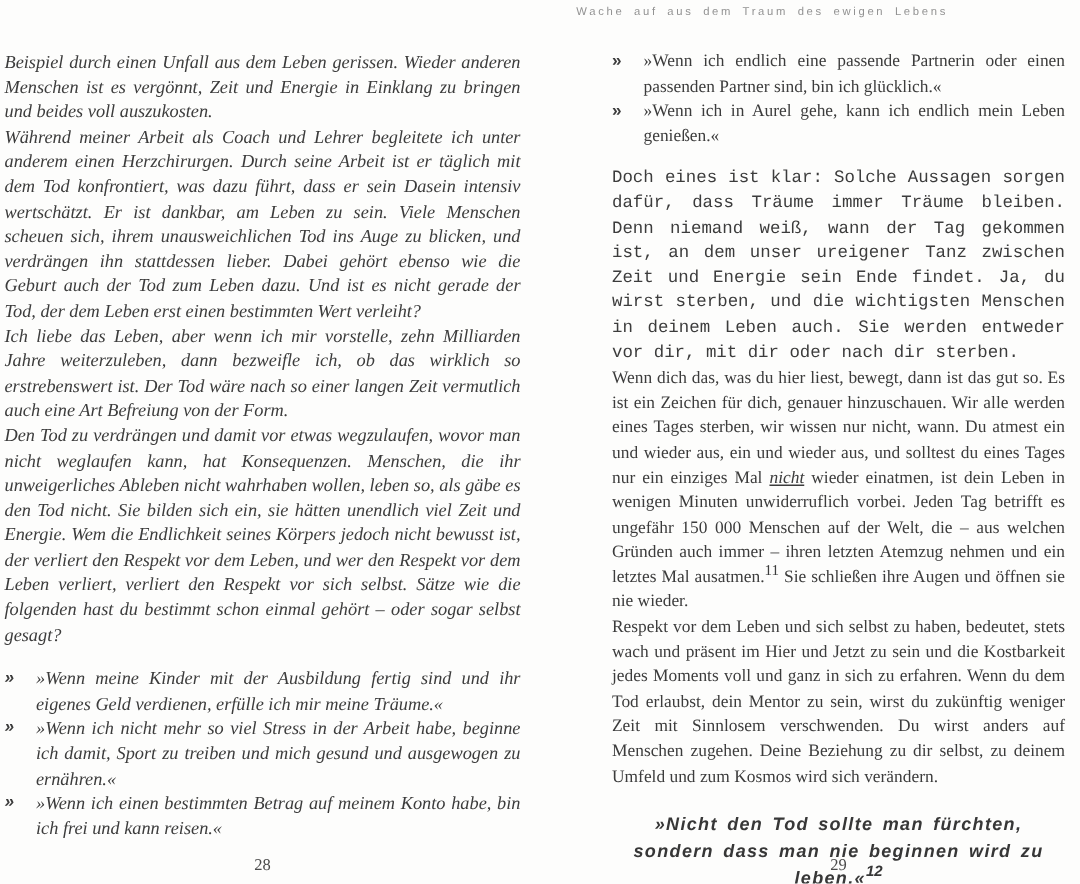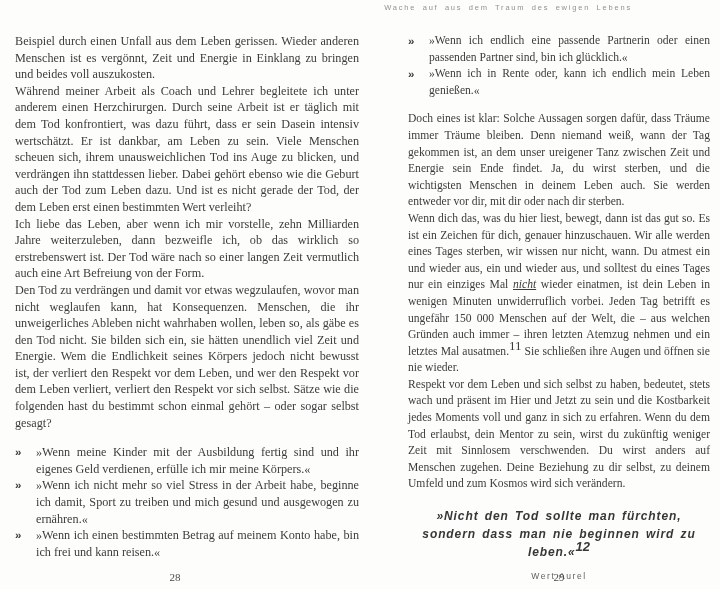--- a/index.html
+++ b/index.html
@@ -19,38 +19,38 @@
     position:relative;
   }
   .spread{position:absolute;left:0;top:0;width:636px;height:589px;background:var(--paper);}
   .running-header{
     position:absolute;top:3px;right:4px;
     font-family:"Liberation Sans","DejaVu Sans",sans-serif;
     font-size:7.5px;letter-spacing:1.8px;word-spacing:2.5px;
     color:var(--header-gray);
   }
   .page{position:absolute;top:33px;}
-  .page-left{left:15px;width:344px;}
+  .page-left{left:3px;width:344px;font-style:italic;}
   .page-right{left:408px;width:302px;}
   .page-left .body{font-size:12.2px;line-height:16.6px;text-align:justify;hyphens:auto;}
   .page-right .body{font-size:11.6px;line-height:16.6px;text-align:justify;hyphens:auto;}
   p{margin:0;}
   .list{margin-top:13px;}
   .page-right .list{margin-top:0;}
   .list-item{display:flex;align-items:flex-start;}
   .list-marker{
     flex:0 0 21px;
     font-weight:bold;
     font-family:"Liberation Sans","DejaVu Sans",sans-serif;
     font-size:11.5px;line-height:16.6px;
   }
   .list-text{flex:1 1 auto;text-align:justify;hyphens:auto;}
-  .para-gap{margin-top:12px;}
+  .para-gap{margin-top:12px;font-family:Liberation Mono, monospace;}
   .fn{
-    font-size:13px;line-height:0;vertical-align:super;letter-spacing:0;
+    font-size:10px;line-height:0;vertical-align:super;letter-spacing:0;
   }
   .it{font-style:italic;text-decoration:underline;}
   .quote-block{margin-top:14px;text-align:center;}
   .quote-text{
     font-family:"Liberation Sans","DejaVu Sans",sans-serif;
     font-weight:700;font-style:italic;
     font-size:12px;line-height:18px;
     letter-spacing:0.9px;word-spacing:2px;
     color:var(--quote-ink);
     padding:0 8px;
@@ -77,21 +77,21 @@
 
   <div class="page page-left">
     <div class="body">
       <p>Beispiel durch einen Unfall aus dem Leben gerissen. Wieder anderen Menschen ist es vergönnt, Zeit und Energie in Einklang zu bringen und beides voll auszukosten.</p>
       <p>Während meiner Arbeit als Coach und Lehrer begleitete ich unter anderem einen Herzchirurgen. Durch seine Arbeit ist er täglich mit dem Tod konfrontiert, was dazu führt, dass er sein Dasein intensiv wertschätzt. Er ist dankbar, am Leben zu sein. Viele Menschen scheuen sich, ihrem unausweichlichen Tod ins Auge zu blicken, und verdrängen ihn stattdessen lieber. Dabei gehört ebenso wie die Geburt auch der Tod zum Leben dazu. Und ist es nicht gerade der Tod, der dem Leben erst einen bestimmten Wert verleiht?</p>
       <p>Ich liebe das Leben, aber wenn ich mir vorstelle, zehn Milliarden Jahre weiterzuleben, dann bezweifle ich, ob das wirklich so erstrebenswert ist. Der Tod wäre nach so einer langen Zeit vermutlich auch eine Art Befreiung von der Form.</p>
       <p>Den Tod zu verdrängen und damit vor etwas wegzulaufen, wovor man nicht weglaufen kann, hat Konsequenzen. Menschen, die ihr unweigerliches Ableben nicht wahrhaben wollen, leben so, als gäbe es den Tod nicht. Sie bilden sich ein, sie hätten unendlich viel Zeit und Energie. Wem die Endlichkeit seines Körpers jedoch nicht bewusst ist, der verliert den Respekt vor dem Leben, und wer den Respekt vor dem Leben verliert, verliert den Respekt vor sich selbst. Sätze wie die folgenden hast du bestimmt schon einmal gehört – oder sogar selbst gesagt?</p>
       <div class="list">
         <div class="list-item">
             <span class="list-marker">»</span>
-            <span class="list-text">»Wenn meine Kinder mit der Ausbildung fertig sind und ihr eigenes Geld verdienen, erfülle ich mir meine Körpers.«</span>
+            <span class="list-text">»Wenn meine Kinder mit der Ausbildung fertig sind und ihr eigenes Geld verdienen, erfülle ich mir meine Träume.«</span>
           </div>
         <div class="list-item">
             <span class="list-marker">»</span>
             <span class="list-text">»Wenn ich nicht mehr so viel Stress in der Arbeit habe, beginne ich damit, Sport zu treiben und mich gesund und ausgewogen zu ernähren.«</span>
           </div>
         <div class="list-item">
             <span class="list-marker">»</span>
             <span class="list-text">»Wenn ich einen bestimmten Betrag auf meinem Konto habe, bin ich frei und kann reisen.«</span>
           </div>
       </div>
@@ -100,21 +100,21 @@
 
   <div class="page page-right">
     <div class="body">
       <div class="list">
         <div class="list-item">
             <span class="list-marker">»</span>
             <span class="list-text">»Wenn ich endlich eine passende Partnerin oder einen passenden Partner sind, bin ich glücklich.«</span>
           </div>
         <div class="list-item">
             <span class="list-marker">»</span>
-            <span class="list-text">»Wenn ich in Rente oder, kann ich endlich mein Leben genießen.«</span>
+            <span class="list-text">»Wenn ich in Aurel gehe, kann ich endlich mein Leben genießen.«</span>
           </div>
       </div>
       <p class="para-gap">Doch eines ist klar: Solche Aussagen sorgen dafür, dass Träume immer Träume bleiben. Denn niemand weiß, wann der Tag gekommen ist, an dem unser ureigener Tanz zwischen Zeit und Energie sein Ende findet. Ja, du wirst sterben, und die wichtigsten Menschen in deinem Leben auch. Sie werden entweder vor dir, mit dir oder nach dir sterben.</p>
       <p><span>Wenn dich das, was du hier liest, bewegt, dann ist das gut so. Es ist ein Zeichen für dich, genauer hinzuschauen. Wir alle werden eines Tages sterben, wir wissen nur nicht, wann. Du atmest ein und wieder aus, ein und wieder aus, und solltest du eines Tages nur ein einziges Mal </span><span class="it">nicht</span><span> wieder einatmen, ist dein Leben in wenigen Minuten unwiderruflich vorbei. Jeden Tag betrifft es ungefähr 150 000 Menschen auf der Welt, die – aus welchen Gründen auch immer – ihren letzten Atemzug nehmen und ein letztes Mal ausatmen.</span><sup class="fn">11</sup><span> Sie schließen ihre Augen und öffnen sie nie wieder.</span></p>
       <p>Respekt vor dem Leben und sich selbst zu haben, bedeutet, stets wach und präsent im Hier und Jetzt zu sein und die Kostbarkeit jedes Moments voll und ganz in sich zu erfahren. Wenn du dem Tod erlaubst, dein Mentor zu sein, wirst du zukünftig weniger Zeit mit Sinnlosem verschwenden. Du wirst anders auf Menschen zugehen. Deine Beziehung zu dir selbst, zu deinem Umfeld und zum Kosmos wird sich verändern.</p>
       <div class="quote-block">
         <div class="quote-text"><span>»Nicht den Tod sollte man fürchten, sondern dass man nie beginnen wird zu leben.«</span><sup class="fn">12</sup></div>
         <div class="quote-attrib">Wert Aurel</div>
       </div>
     </div>

